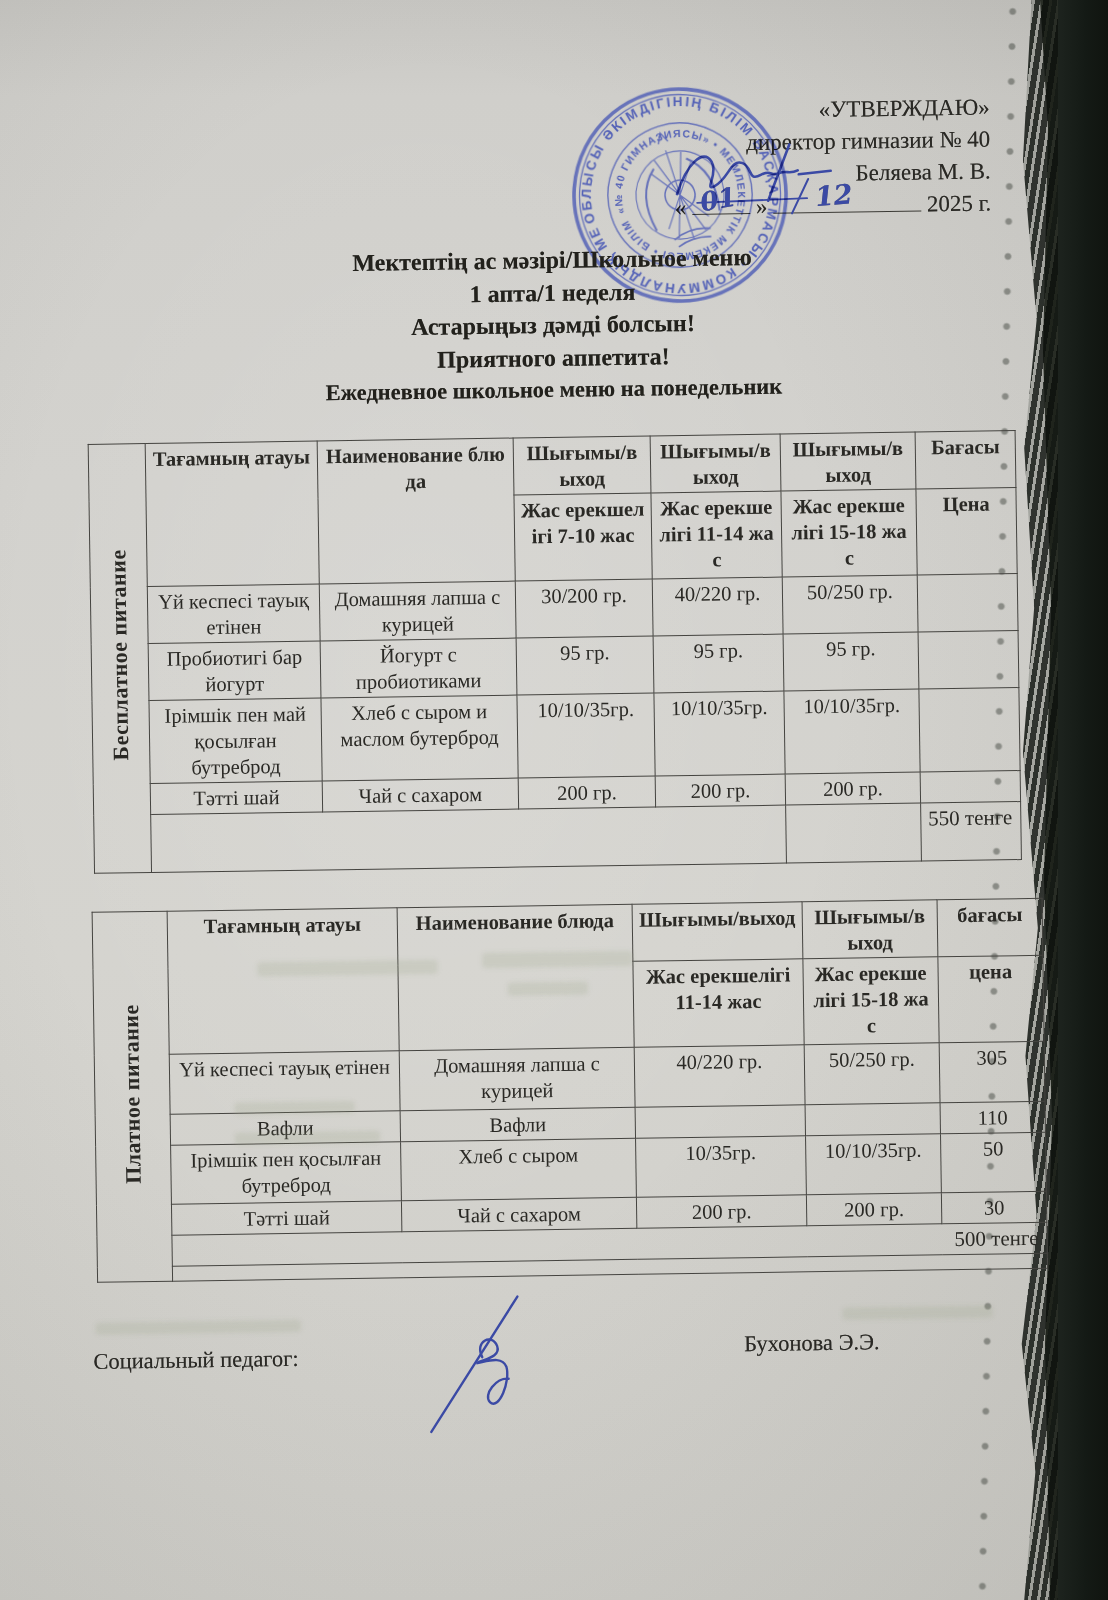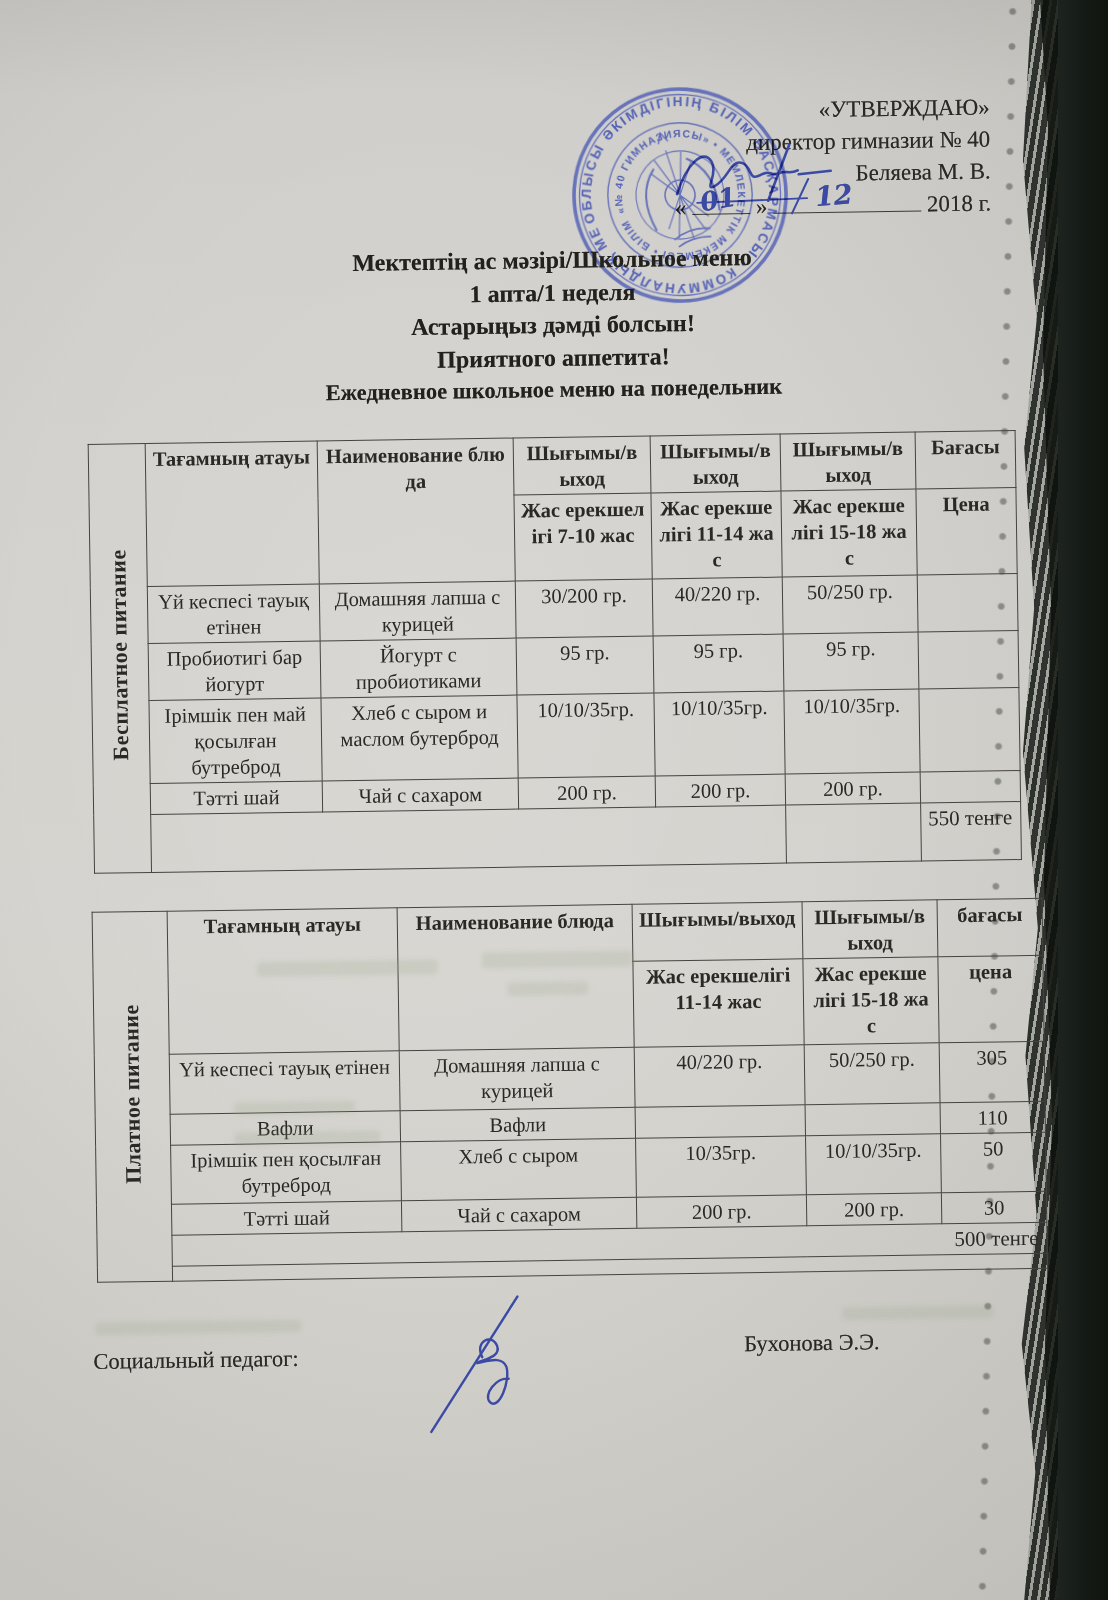--- a/index.html
+++ b/index.html
@@ -89,21 +89,21 @@
 
     <div class="approval txt">
       <div>«УТВЕРЖДАЮ»</div>
       <div>директор гимназии № 40</div>
       <div>Беляева М. В.</div>
       <div>
         <span>«</span>
         <span class="date-blank blank-day"><span class="ink ink-day">01</span></span>
         <span>»</span>
         <span class="date-blank blank-month"><span class="ink-stroke"></span><span class="ink ink-month">12</span></span>
-        <span>2018 г.</span>
+        <span>2025 г.</span>
       </div>
     </div>
 
     <svg class="sig-director" viewBox="0 0 190 78">
       <g fill="none" stroke="#3b4aa5" stroke-width="2.6" stroke-linecap="round">
         <path d="M8 58 C 18 28, 35 12, 43 26 C 50 38, 35 55, 45 51 C 60 44, 62 23, 74 28 C 84 32, 79 47, 92 40 C 104 34, 101 43, 112 38 C 118 36, 121 40, 129 36"></path>
         <path d="M121 10 L 99 66"></path>
         <path d="M130 40 L 162 37"></path>
         <path d="M28 67 L 138 64" stroke-width="1.8"></path>
       </g>

